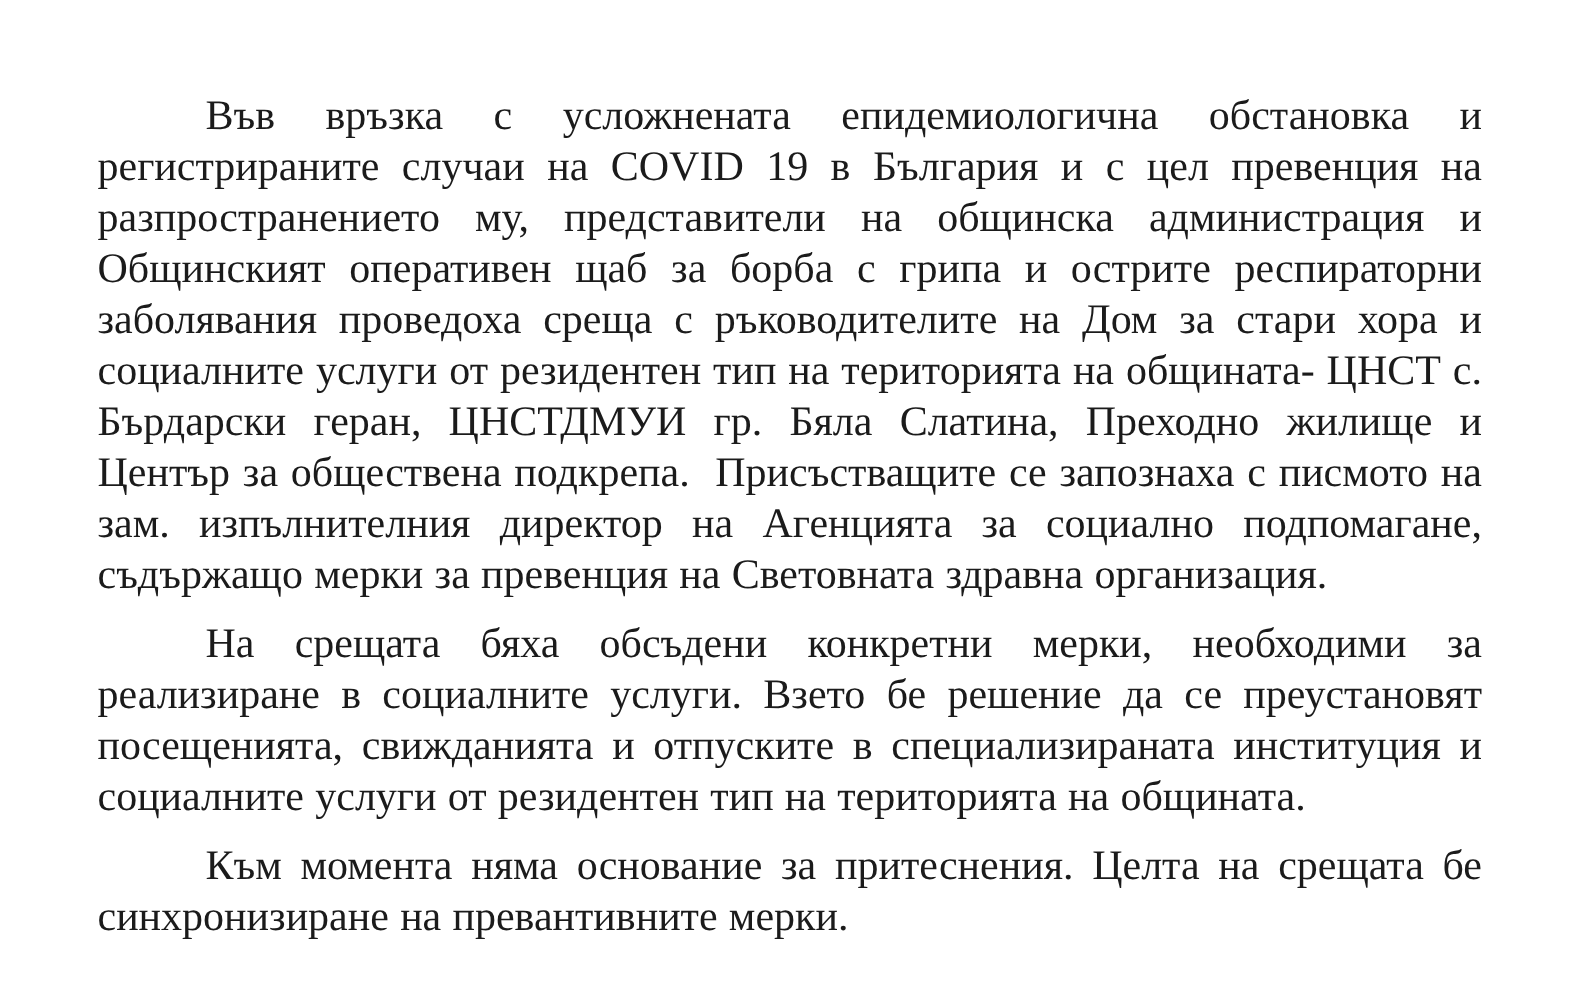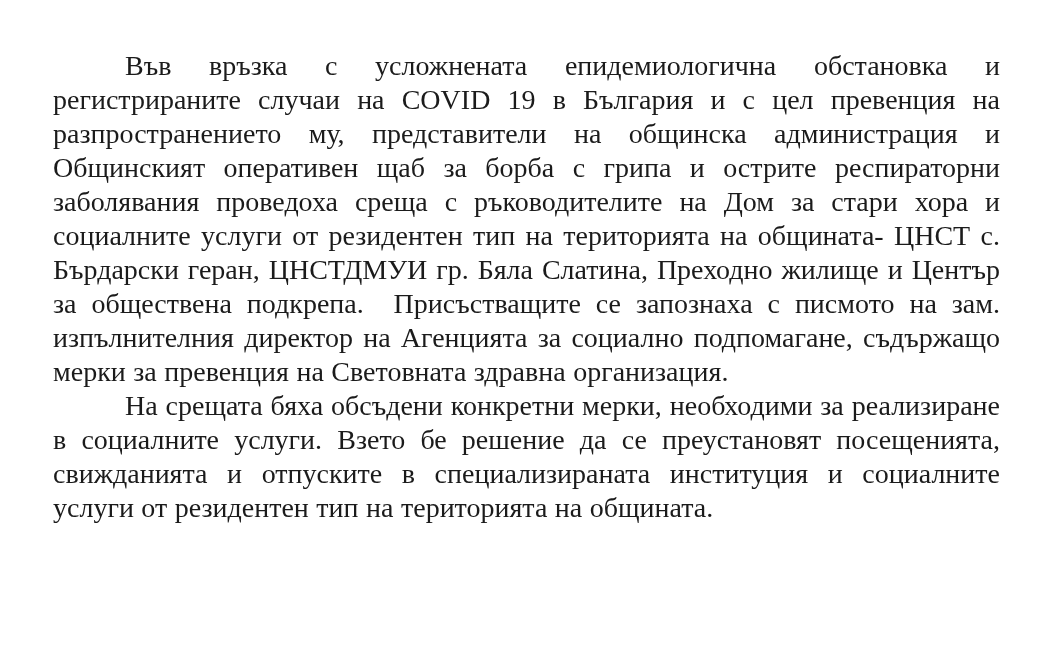--- a/index.html
+++ b/index.html
@@ -13,30 +13,31 @@
     overflow: hidden;
   }
   .document-page {
     box-sizing: border-box;
     width: 1053px;
     height: 664px;
     padding: 49px 53px 0 53px;
     background: #ffffff;
   }
   .document-page p {
-    margin: 0;
+    margin: 12px;
     font-family: "Liberation Serif", "DejaVu Serif", serif;
     font-size: 28px;
     line-height: 34px;
     color: #1b1b1b;
     text-align: justify;
     text-indent: 72px;
     white-space: pre-wrap;
     word-spacing: 0.5px;
   }
 </style>
 </head>
 <body>
 
 <div class="document-page">
   <p>Във връзка с усложнената епидемиологична обстановка и регистрираните случаи на COVID 19 в България и с цел превенция на разпространението му, представители на общинска администрация и Общинският оперативен щаб за борба с грипа и острите респираторни заболявания проведоха среща с ръководителите на Дом за стари хора и социалните услуги от резидентен тип на територията на общината- ЦНСТ с. Бърдарски геран, ЦНСТДМУИ гр. Бяла Слатина, Преходно жилище и Център за обществена подкрепа.  Присъстващите се запознаха с писмото на зам. изпълнителния директор на Агенцията за социално подпомагане, съдържащо мерки за превенция на Световната здравна организация.</p>
   <p>На срещата бяха обсъдени конкретни мерки, необходими за реализиране в социалните услуги. Взето бе решение да се преустановят посещенията, свижданията и отпуските в специализираната институция и социалните услуги от резидентен тип на територията на общината.</p>
+  <p>Към момента няма основание за притеснения. Целта на срещата бе синхронизиране на превантивните мерки.</p>
 </div>
 
 </body></html>

